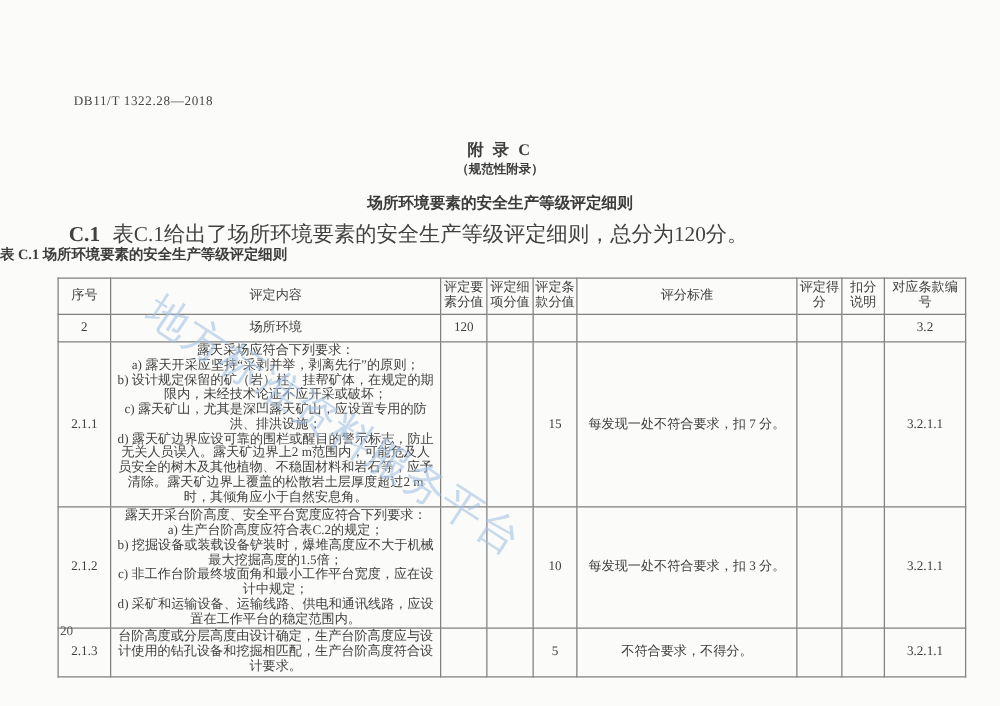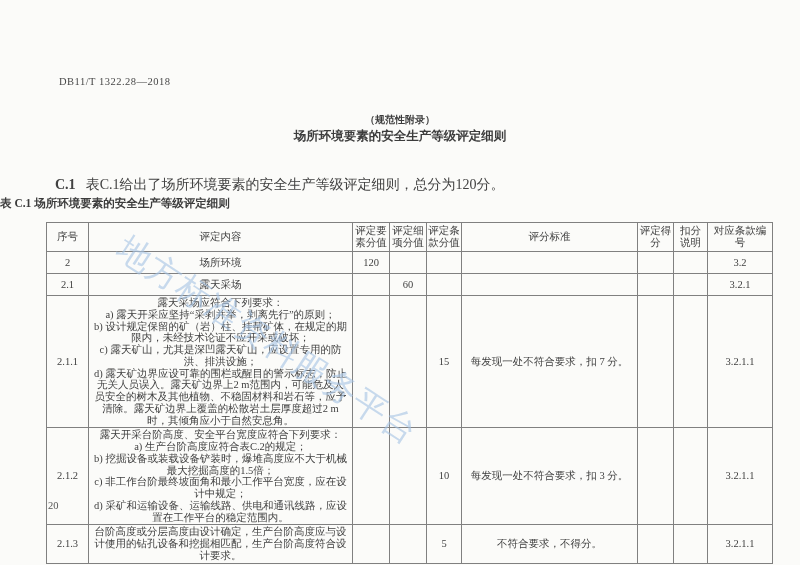--- a/index.html
+++ b/index.html
@@ -6,22 +6,22 @@
   .page{
     position:relative;width:800px;height:565px;margin:0 auto;
     background:#fbfbf9;overflow:hidden;
     font-family:"Liberation Serif","DejaVu Serif",serif;
     color:#3c3c3c;
   }
   .doc-number{position:absolute;left:59px;top:62px;font-size:10.5px;letter-spacing:.5px;color:#474747;margin-top:14px;}
   .title-block{position:absolute;left:0;top:112px;width:100%;text-align:center;line-height:1.25;}
   .title-line1{font-size:13px;font-weight:bold;letter-spacing:2px;}
   .title-line2{font-size:10px;font-weight:bold;margin-top:2px;}
-  .title-line3{font-size:12.5px;font-weight:bold;margin-top:2px;}
-  .clause-para{position:absolute;left:55px;top:176px;font-size:14px;color:#414141;}
+  .title-line3{font-size:12.5px;font-weight:bold;margin-top:12px;}
+  .clause-para{position:absolute;left:55px;top:176px;font-size:17px;color:#414141;}
   .clause-label{font-weight:bold;margin-right:10px;}
   .table-caption{position:absolute;left:0;top:196px;width:100%;font-size:11.5px;font-weight:bold;}
   table.rules{
     position:absolute;left:46px;top:222px;width:726px;
     border-collapse:collapse;table-layout:fixed;
     font-size:10.5px;color:#3f3f3f;
   }
   table.rules th,table.rules td{
     border:1px solid #808080;padding:1px 3px;vertical-align:middle;
     line-height:1.12;
@@ -40,20 +40,21 @@
   }
 </style>
 </head>
 <body>
 
 <div class="page">
 
   <div class="doc-number">DB11/T 1322.28—2018</div>
 
   <div class="title-block">
+    <div class="title-line1">附  录  C</div>
     <div class="title-line2">（规范性附录）</div>
     <div class="title-line3">场所环境要素的安全生产等级评定细则</div>
   </div>
 
   <div class="clause-para">
     <span class="clause-label">C.1</span><span>表C.1给出了场所环境要素的安全生产等级评定细则，总分为120分。</span>
   </div>
 
   <div class="table-caption">表 C.1  场所环境要素的安全生产等级评定细则</div>
 
@@ -86,31 +87,20 @@
       <tr class="r-short">
         <td class="c-center">2</td>
         <td class="c-left">场所环境</td>
         <td class="c-center">120</td>
         <td class="c-center"></td>
         <td class="c-center"></td>
         <td class="c-left"></td>
         <td class="c-center"></td>
         <td class="c-center"></td>
         <td class="c-center">3.2</td>
-      </tr>
-      <tr class="r-short">
-        <td class="c-center">2.1</td>
-        <td class="c-left">露天采场</td>
-        <td class="c-center"></td>
-        <td class="c-center">60</td>
-        <td class="c-center"></td>
-        <td class="c-left"></td>
-        <td class="c-center"></td>
-        <td class="c-center"></td>
-        <td class="c-center">3.2.1</td>
       </tr>
       <tr>
         <td class="c-center">2.1.1</td>
         <td class="c-left c-content">露天采场应符合下列要求：
 a) 露天开采应坚持“采剥并举，剥离先行”的原则；
 b) 设计规定保留的矿（岩）柱、挂帮矿体，在规定的期限内，未经技术论证不应开采或破坏；
 c) 露天矿山，尤其是深凹露天矿山，应设置专用的防洪、排洪设施；
 d) 露天矿边界应设可靠的围栏或醒目的警示标志，防止无关人员误入。露天矿边界上2 m范围内，可能危及人员安全的树木及其他植物、不稳固材料和岩石等，应予清除。露天矿边界上覆盖的松散岩土层厚度超过2 m时，其倾角应小于自然安息角。</td>
         <td class="c-center"></td>
         <td class="c-center"></td>

